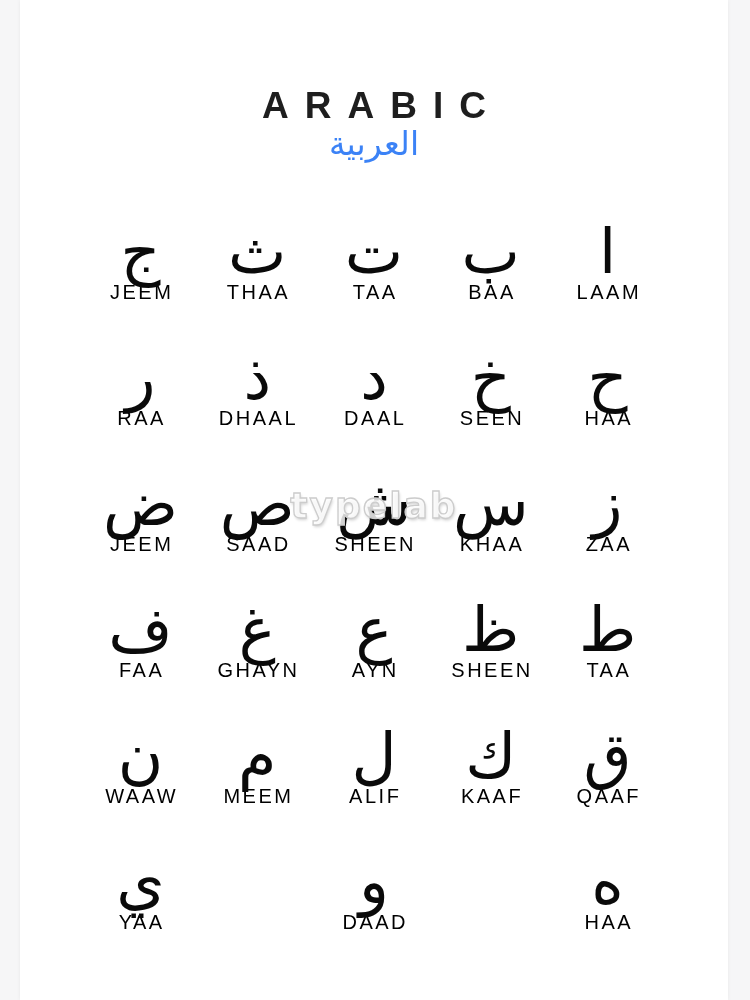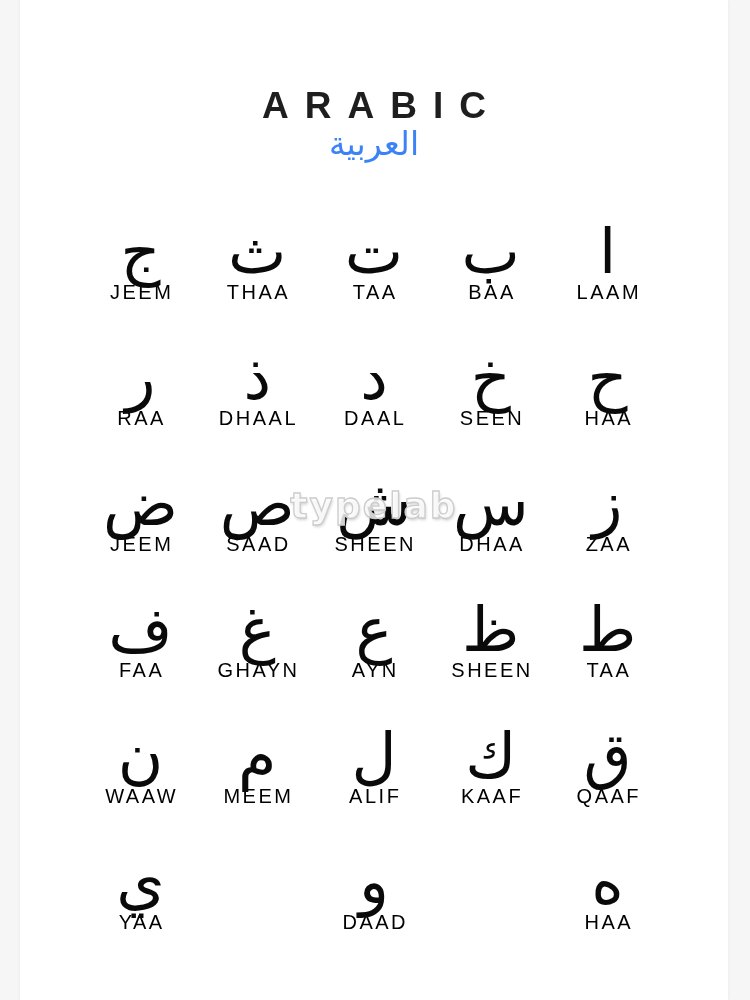--- a/index.html
+++ b/index.html
@@ -167,21 +167,21 @@
           <div class="cell">
             <div class="glyph">ص</div>
             <div class="label">SAAD</div>
           </div>
           <div class="cell">
             <div class="glyph">ش</div>
             <div class="label">SHEEN</div>
           </div>
           <div class="cell">
             <div class="glyph">س</div>
-            <div class="label">DHAA</div>
+            <div class="label">KHAA</div>
           </div>
           <div class="cell">
             <div class="glyph">ز</div>
             <div class="label">ZAA</div>
           </div>
         </div>
         <div class="row">
           <div class="cell">
             <div class="glyph">ف</div>
             <div class="label">FAA</div>

